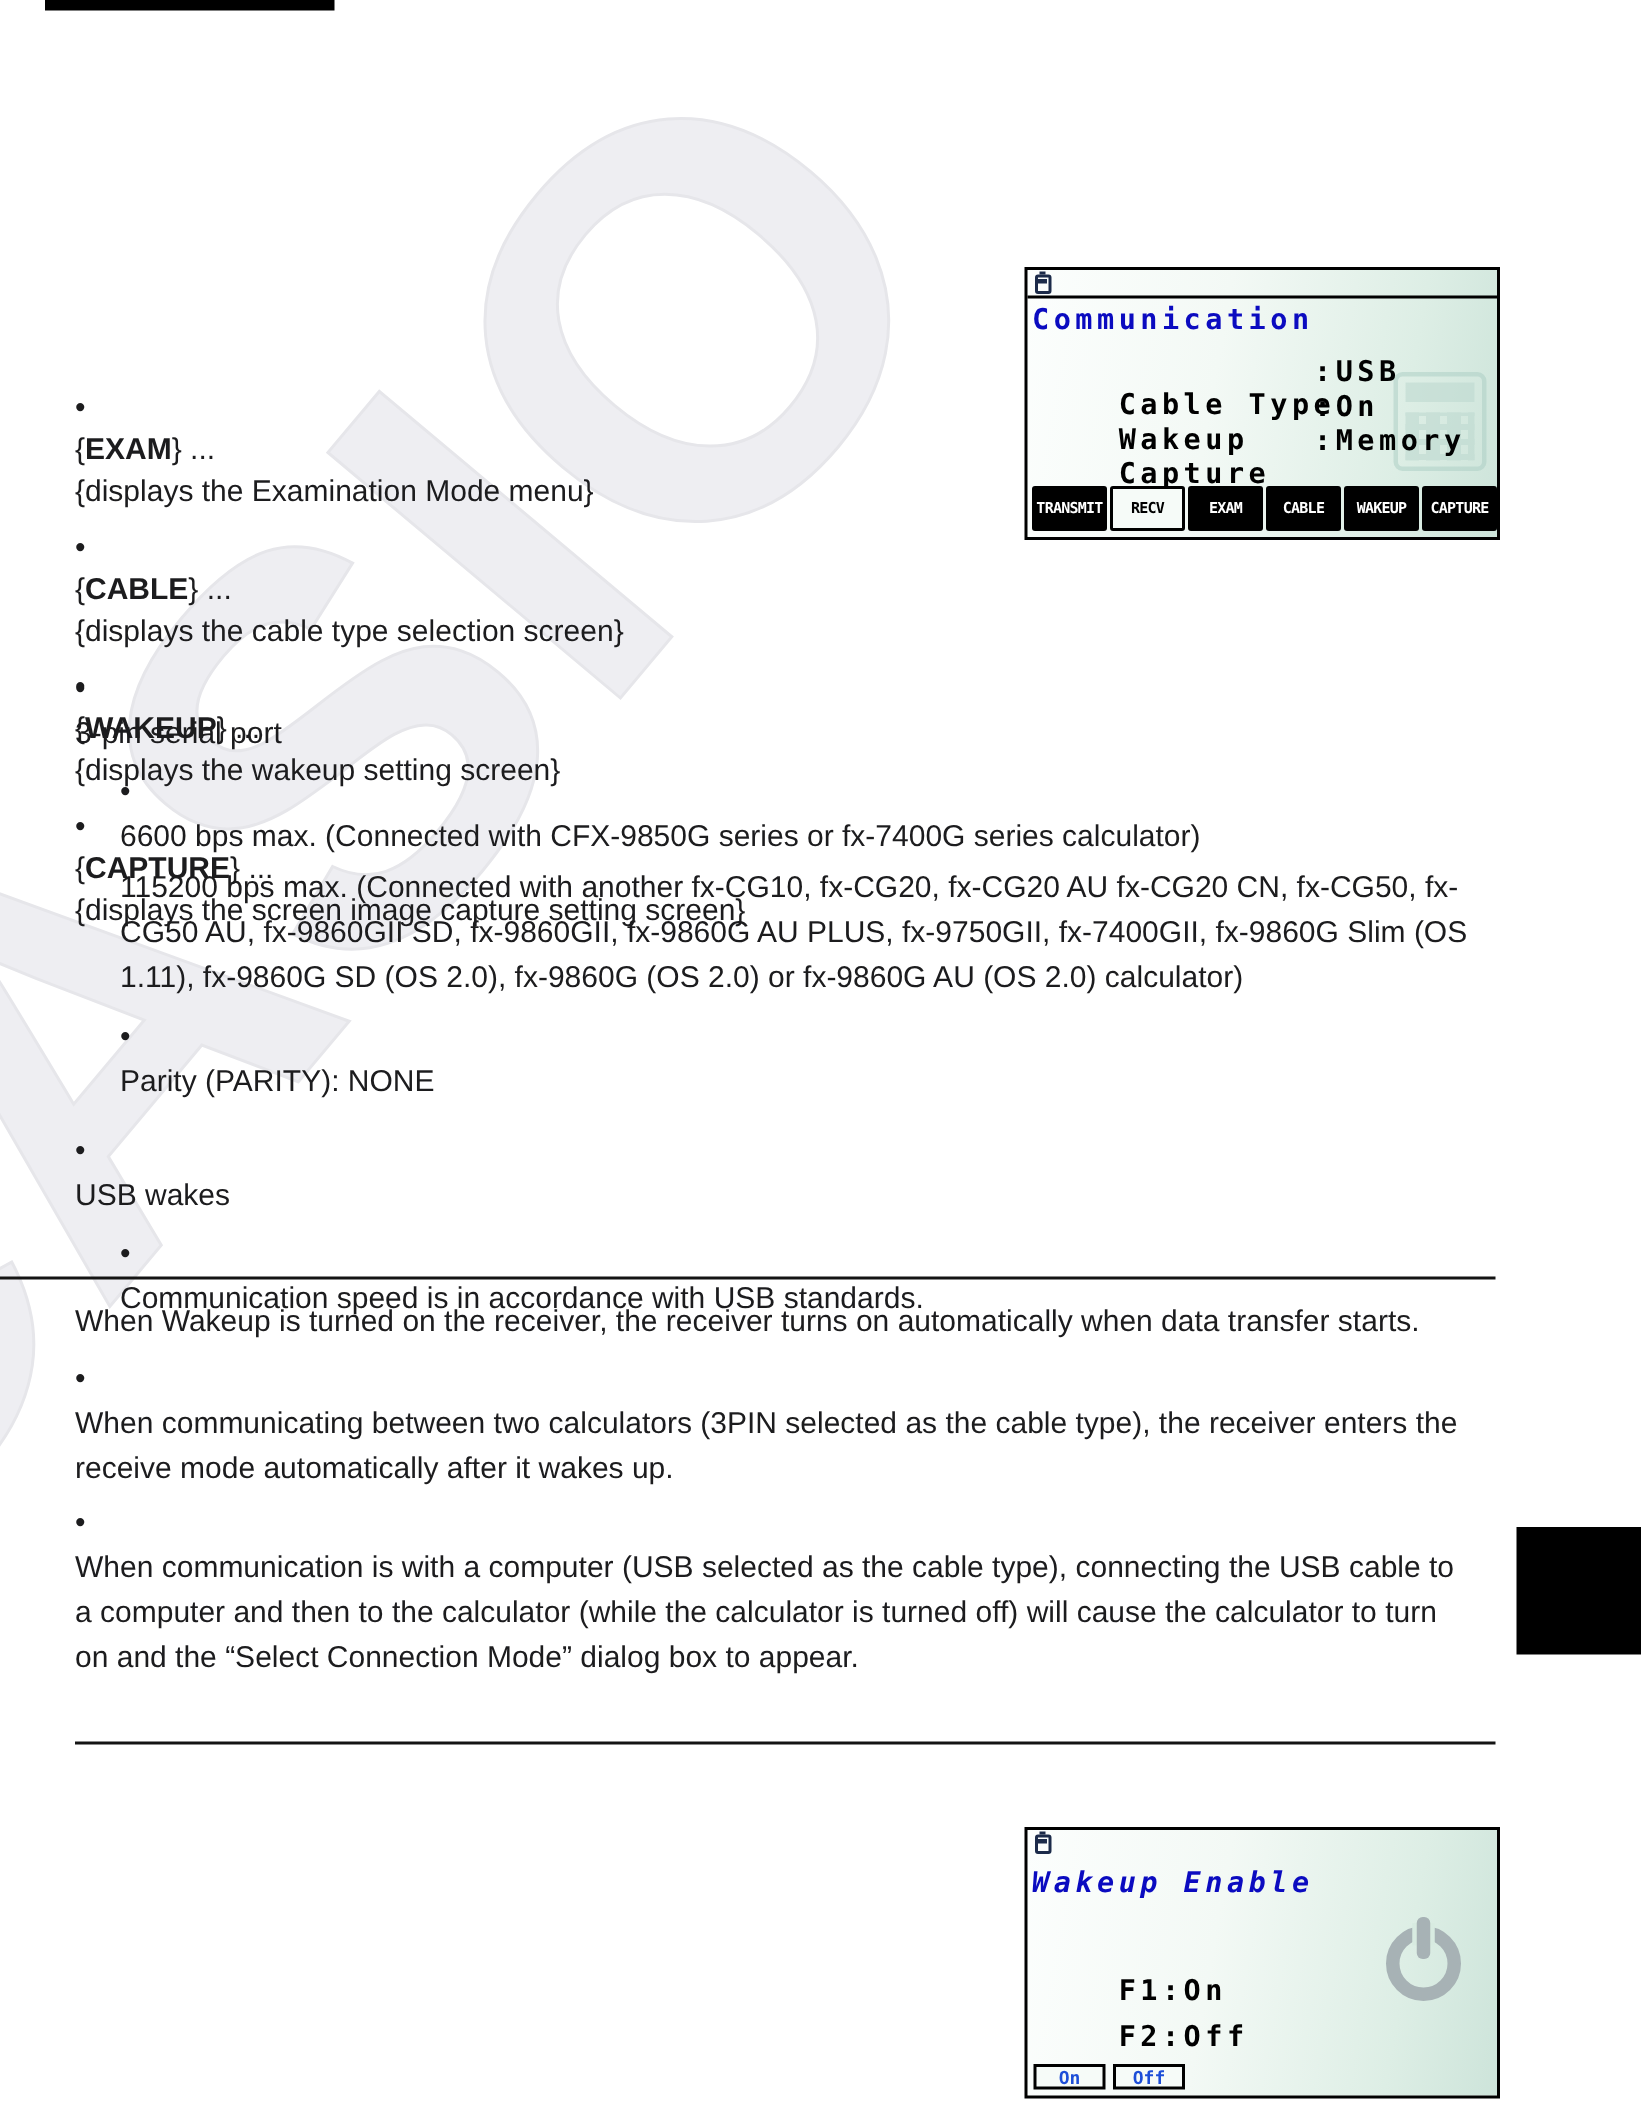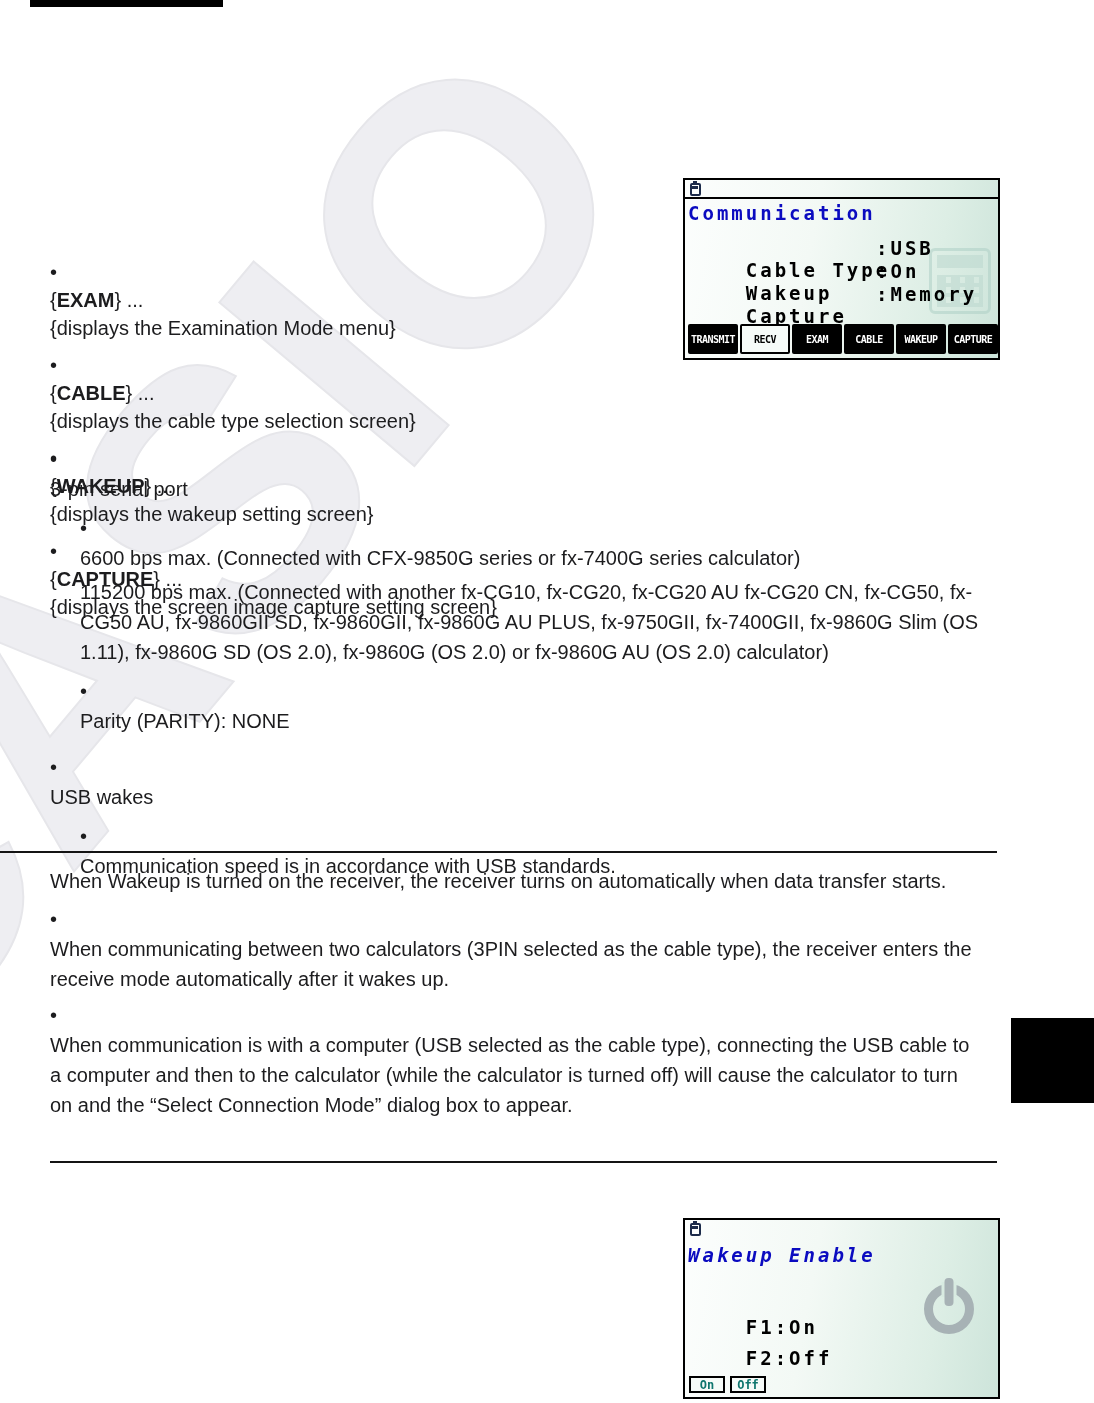--- a/index.html
+++ b/index.html
@@ -71,21 +71,21 @@
   .opt1{top:74px;}.opt2{top:105px;}
 
   .fkey-row{position:absolute;left:3px;bottom:4px;display:flex;gap:2px;}
   .fkey{
     width:50px;height:30px;background:#000;color:#fff;border-radius:2px;
     font-size:10px;letter-spacing:-0.5px;display:flex;align-items:center;justify-content:center;
   }
   .fkey.outline{background:#f6fbf8;color:#000;border:2px solid #000;box-sizing:border-box;}
   .fkey-row2{position:absolute;left:4px;bottom:4px;display:flex;gap:5px;}
   .fkey2{
-    width:36px;height:17px;background:#f6fbf8;color:#0f766e;border:2px solid #000;box-sizing:border-box;
+    width:48px;height:17px;background:#f6fbf8;color:#1d4ed8;border:2px solid #000;box-sizing:border-box;
     font-size:12px;display:flex;align-items:center;justify-content:center;
   }
 
   
   .calcwm{position:absolute;right:7px;top:68px;width:62px;height:66px;opacity:.55;}
   .calcwm .bd{position:absolute;left:0;top:0;right:0;bottom:0;border:3px solid #aed0c6;border-radius:6px;}
   .calcwm .sc{position:absolute;left:8px;right:8px;top:7px;height:13px;background:#bcd8cf;}
   .calcwm .kp{position:absolute;left:8px;right:8px;top:27px;bottom:7px;
     background-image:repeating-linear-gradient(0deg,#bcd8cf 0 4px,transparent 4px 10px),
                      repeating-linear-gradient(90deg,#bcd8cf 0 9px,transparent 9px 14px);}

